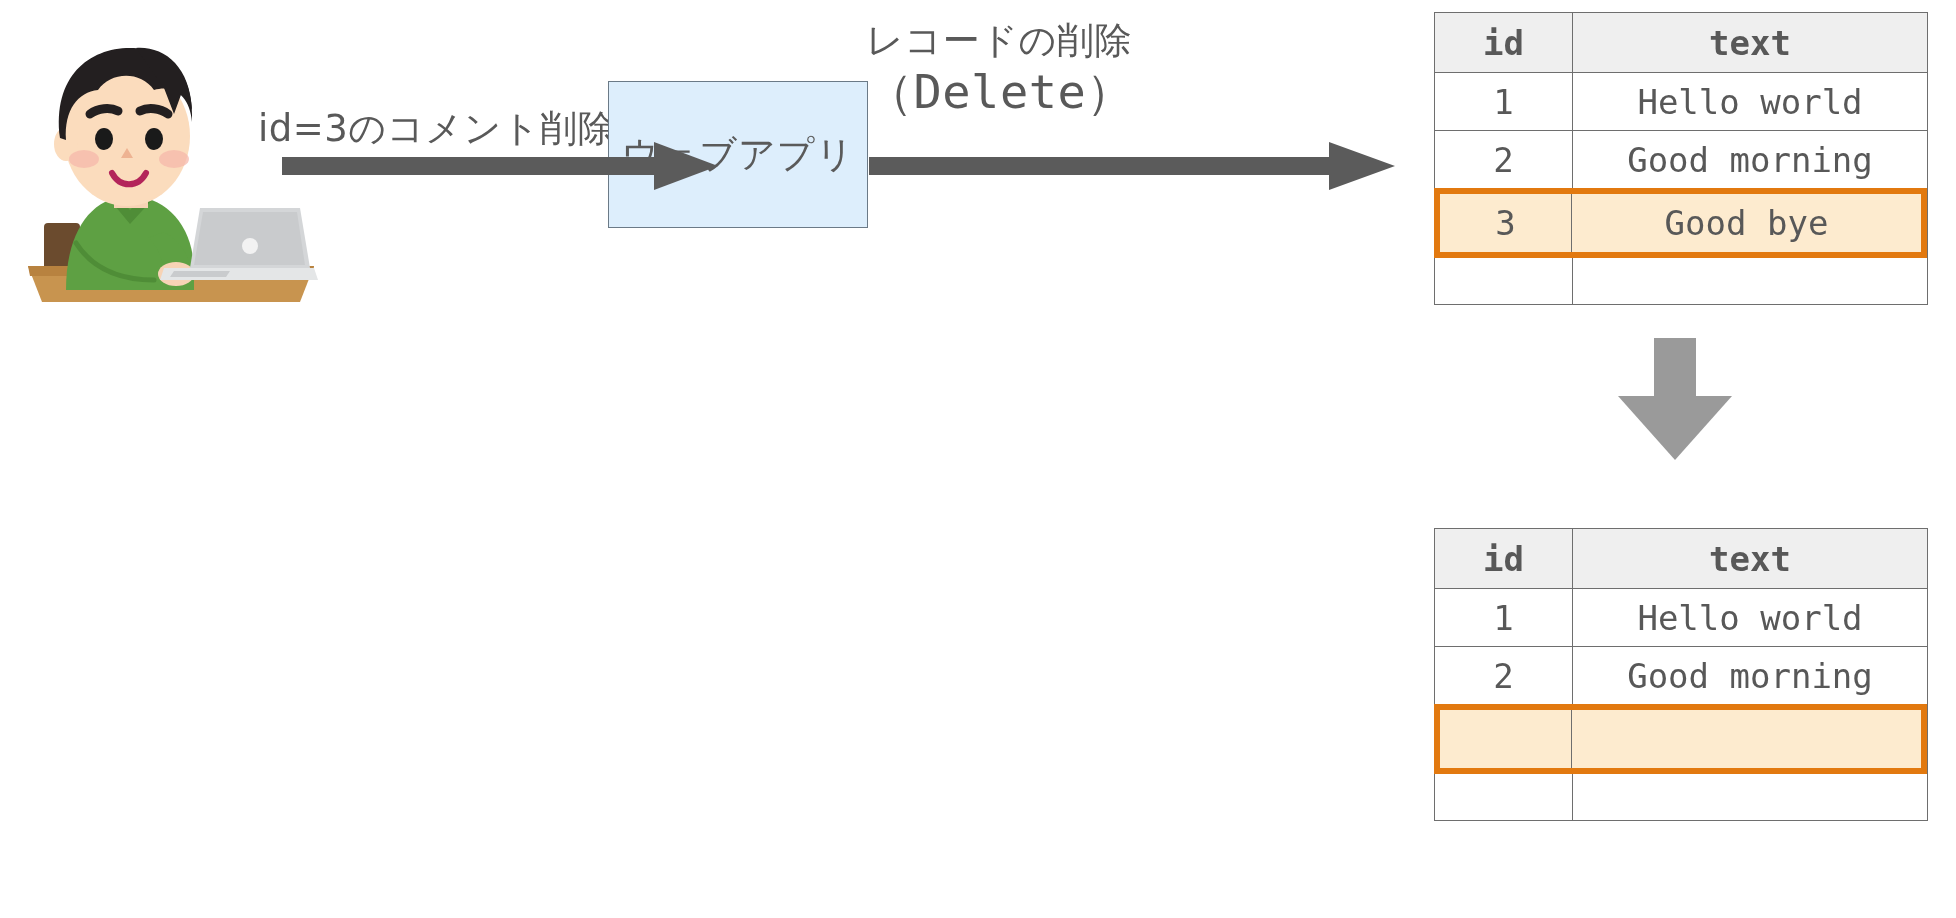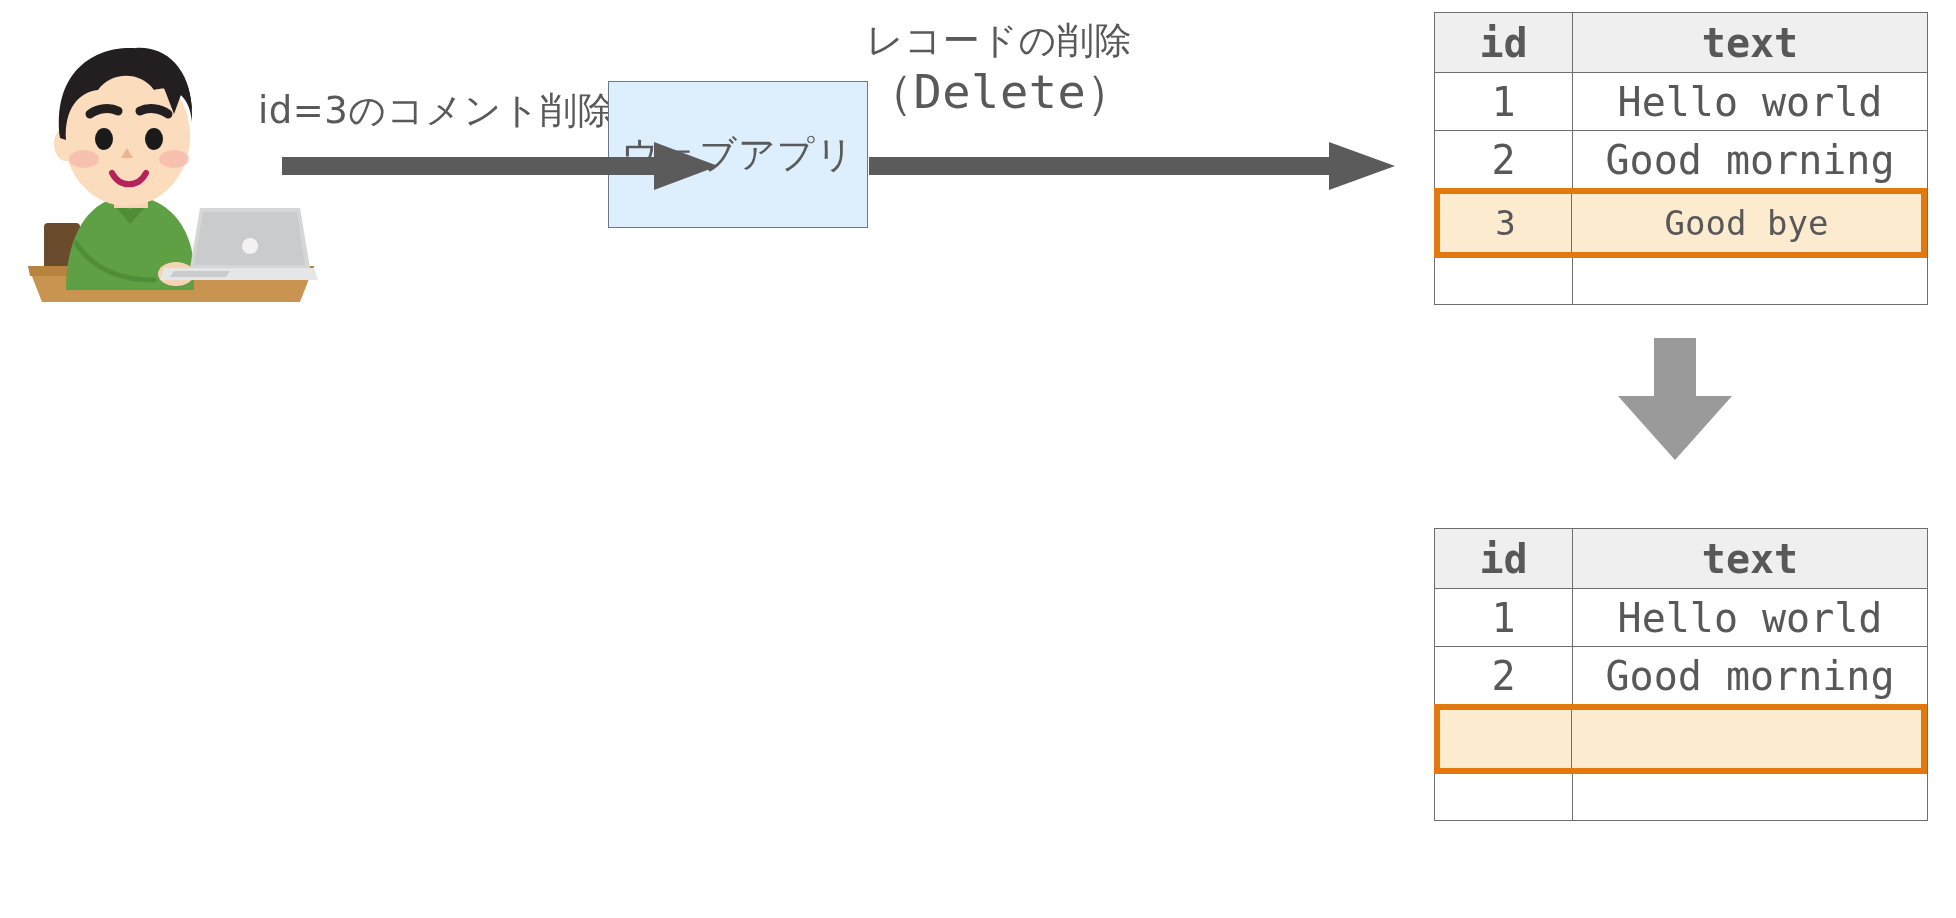--- a/index.html
+++ b/index.html
@@ -30,21 +30,21 @@
 
   
   .caption {
     font-size: 37px;
     color: #595959;
     white-space: nowrap;
     letter-spacing: 0.5px;
   }
   #label-user-action {
     left: 258px;
-    top: 86px;
+    top: 104px;
   }
   #label-record-delete {
     left: 866px;
     top: 18px;
     width: 260px;
     line-height: 1.22;
   }
   #label-record-delete .line2 {
     font-family: "DejaVu Sans Mono", "Liberation Mono", monospace;
     font-size: 47px;
@@ -78,21 +78,21 @@
   
   .db-table {
     border-collapse: collapse;
     table-layout: fixed;
     background: #ffffff;
   }
   .db-table td, .db-table th {
     border: 1px solid #6e6e6e;
     height: 58px;
     font-family: "DejaVu Sans Mono", "Liberation Mono", monospace;
-    font-size: 40px;
+    font-size: 34px;
     font-weight: normal;
     color: #585858;
     text-align: center;
     padding: 0;
     box-sizing: border-box;
   }
   .db-table th {
     background: #efefef;
     font-weight: bold;
     height: 60px;

